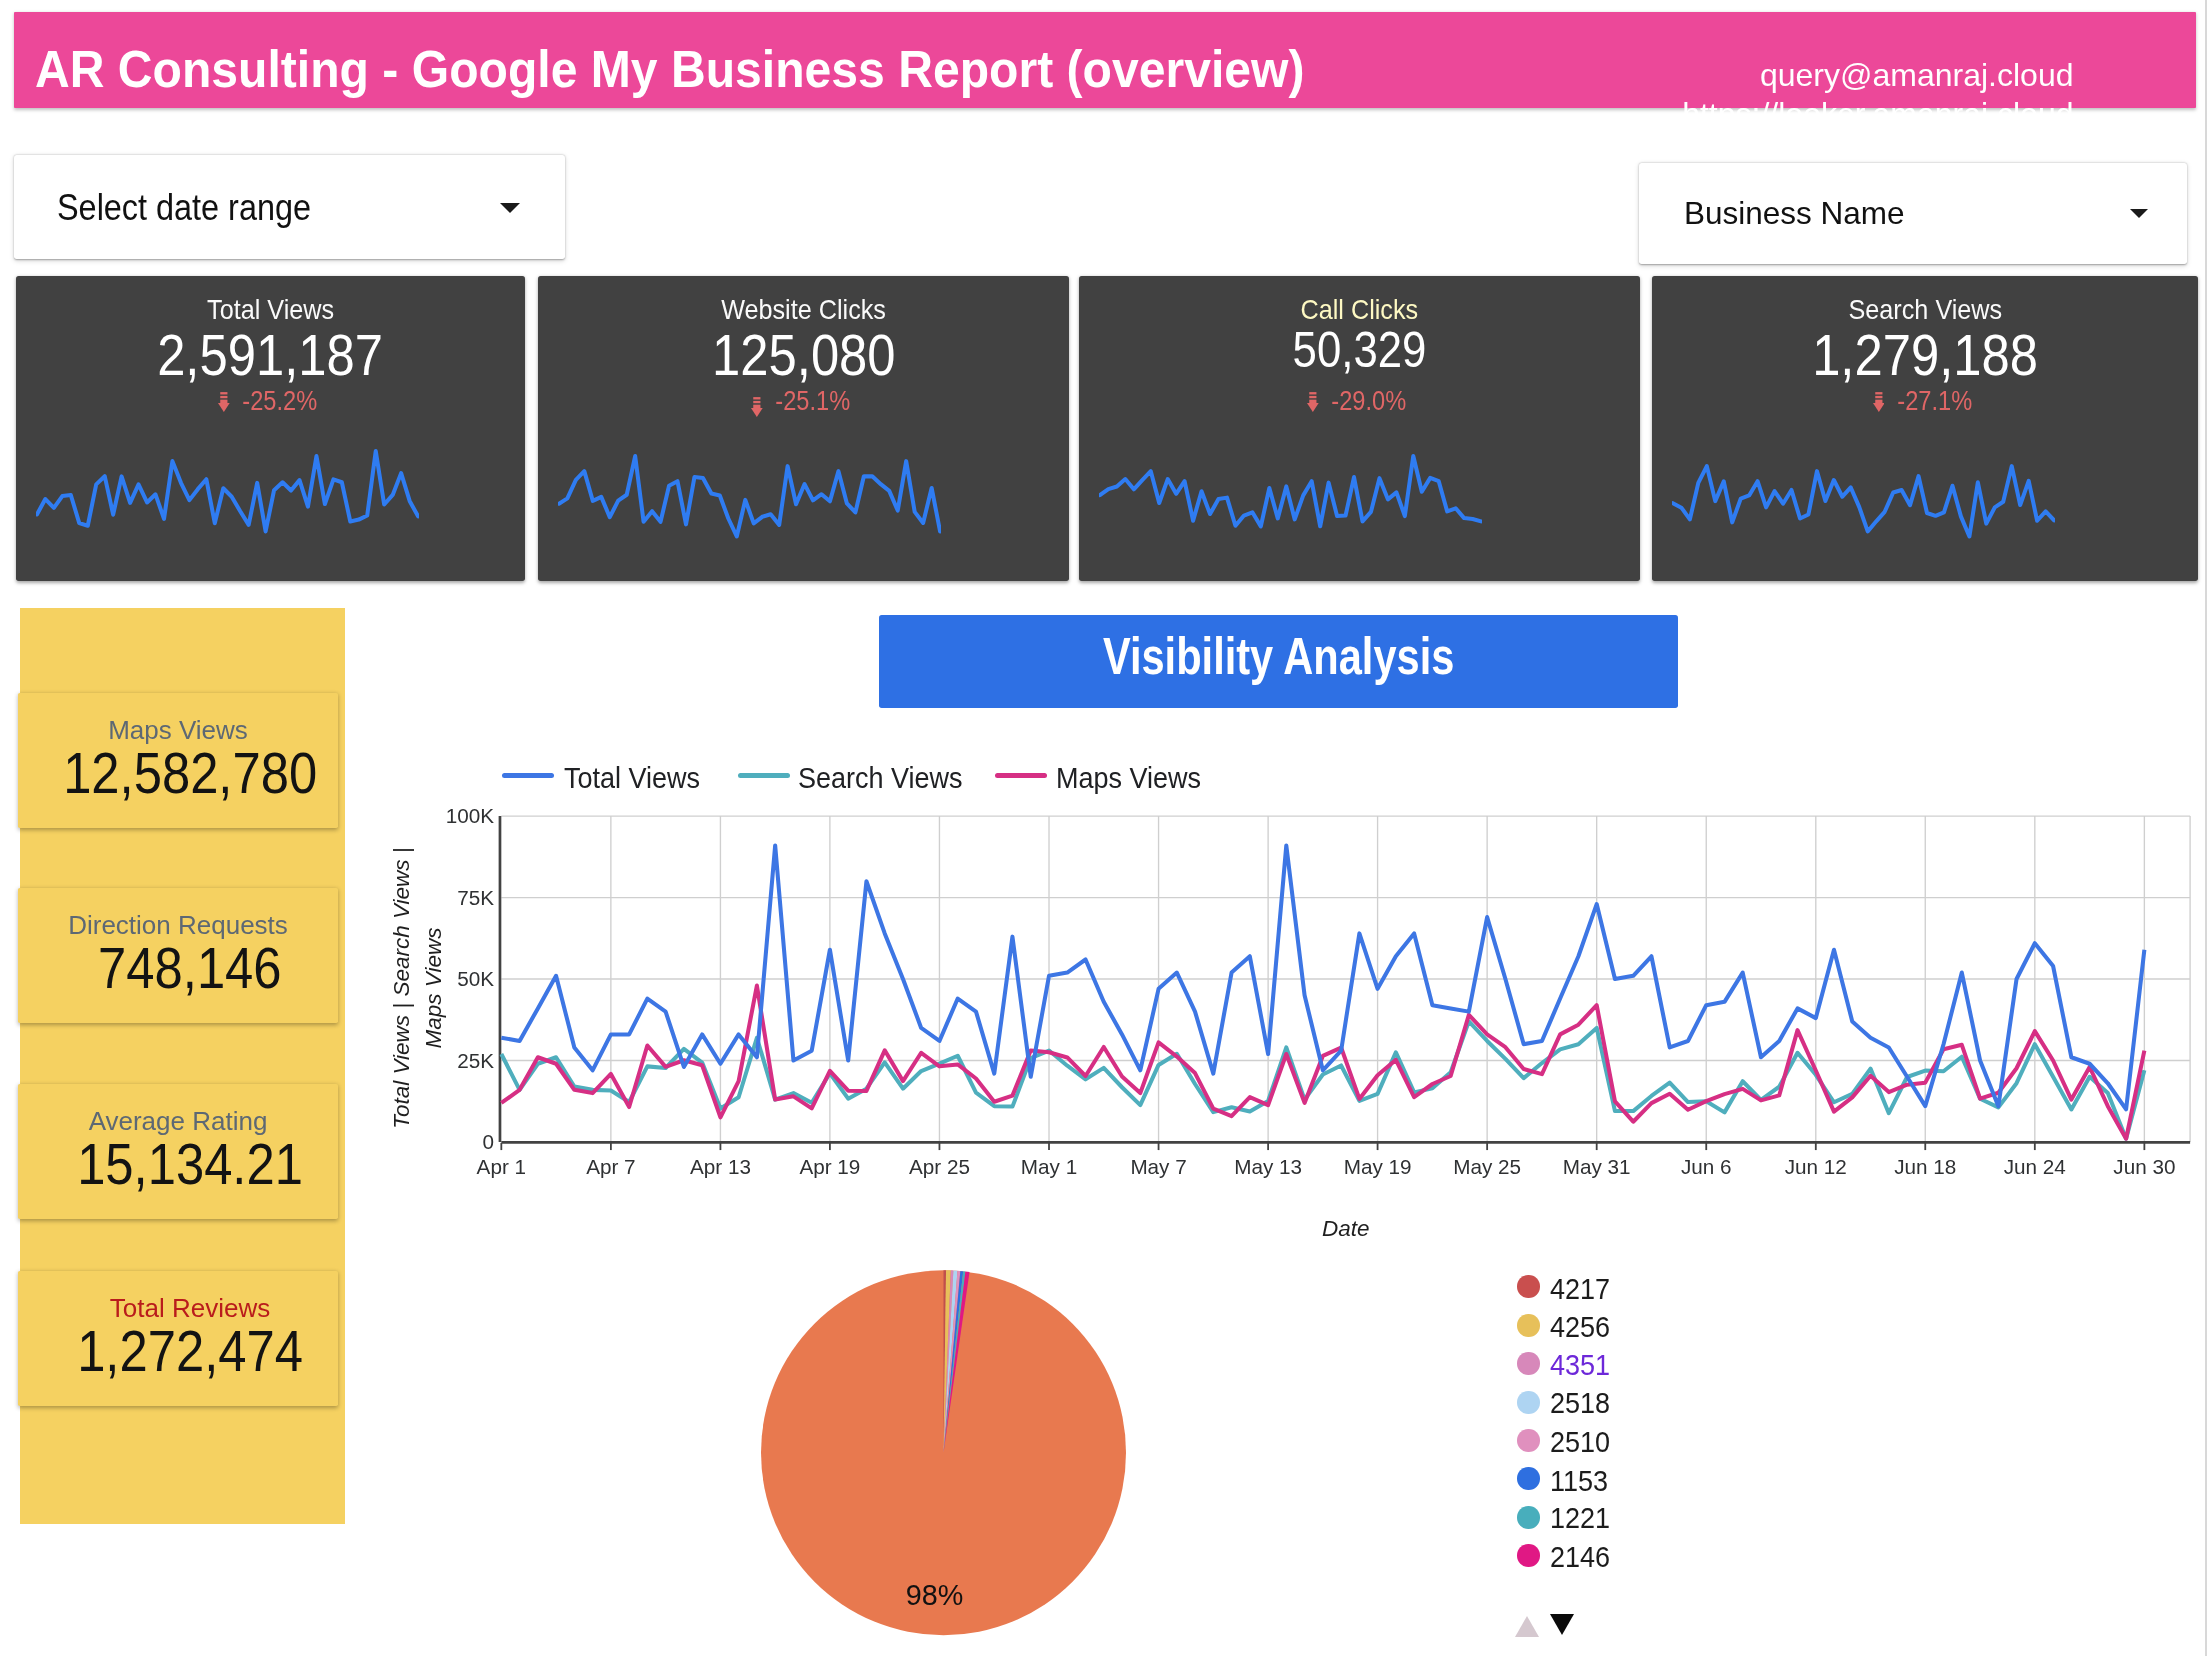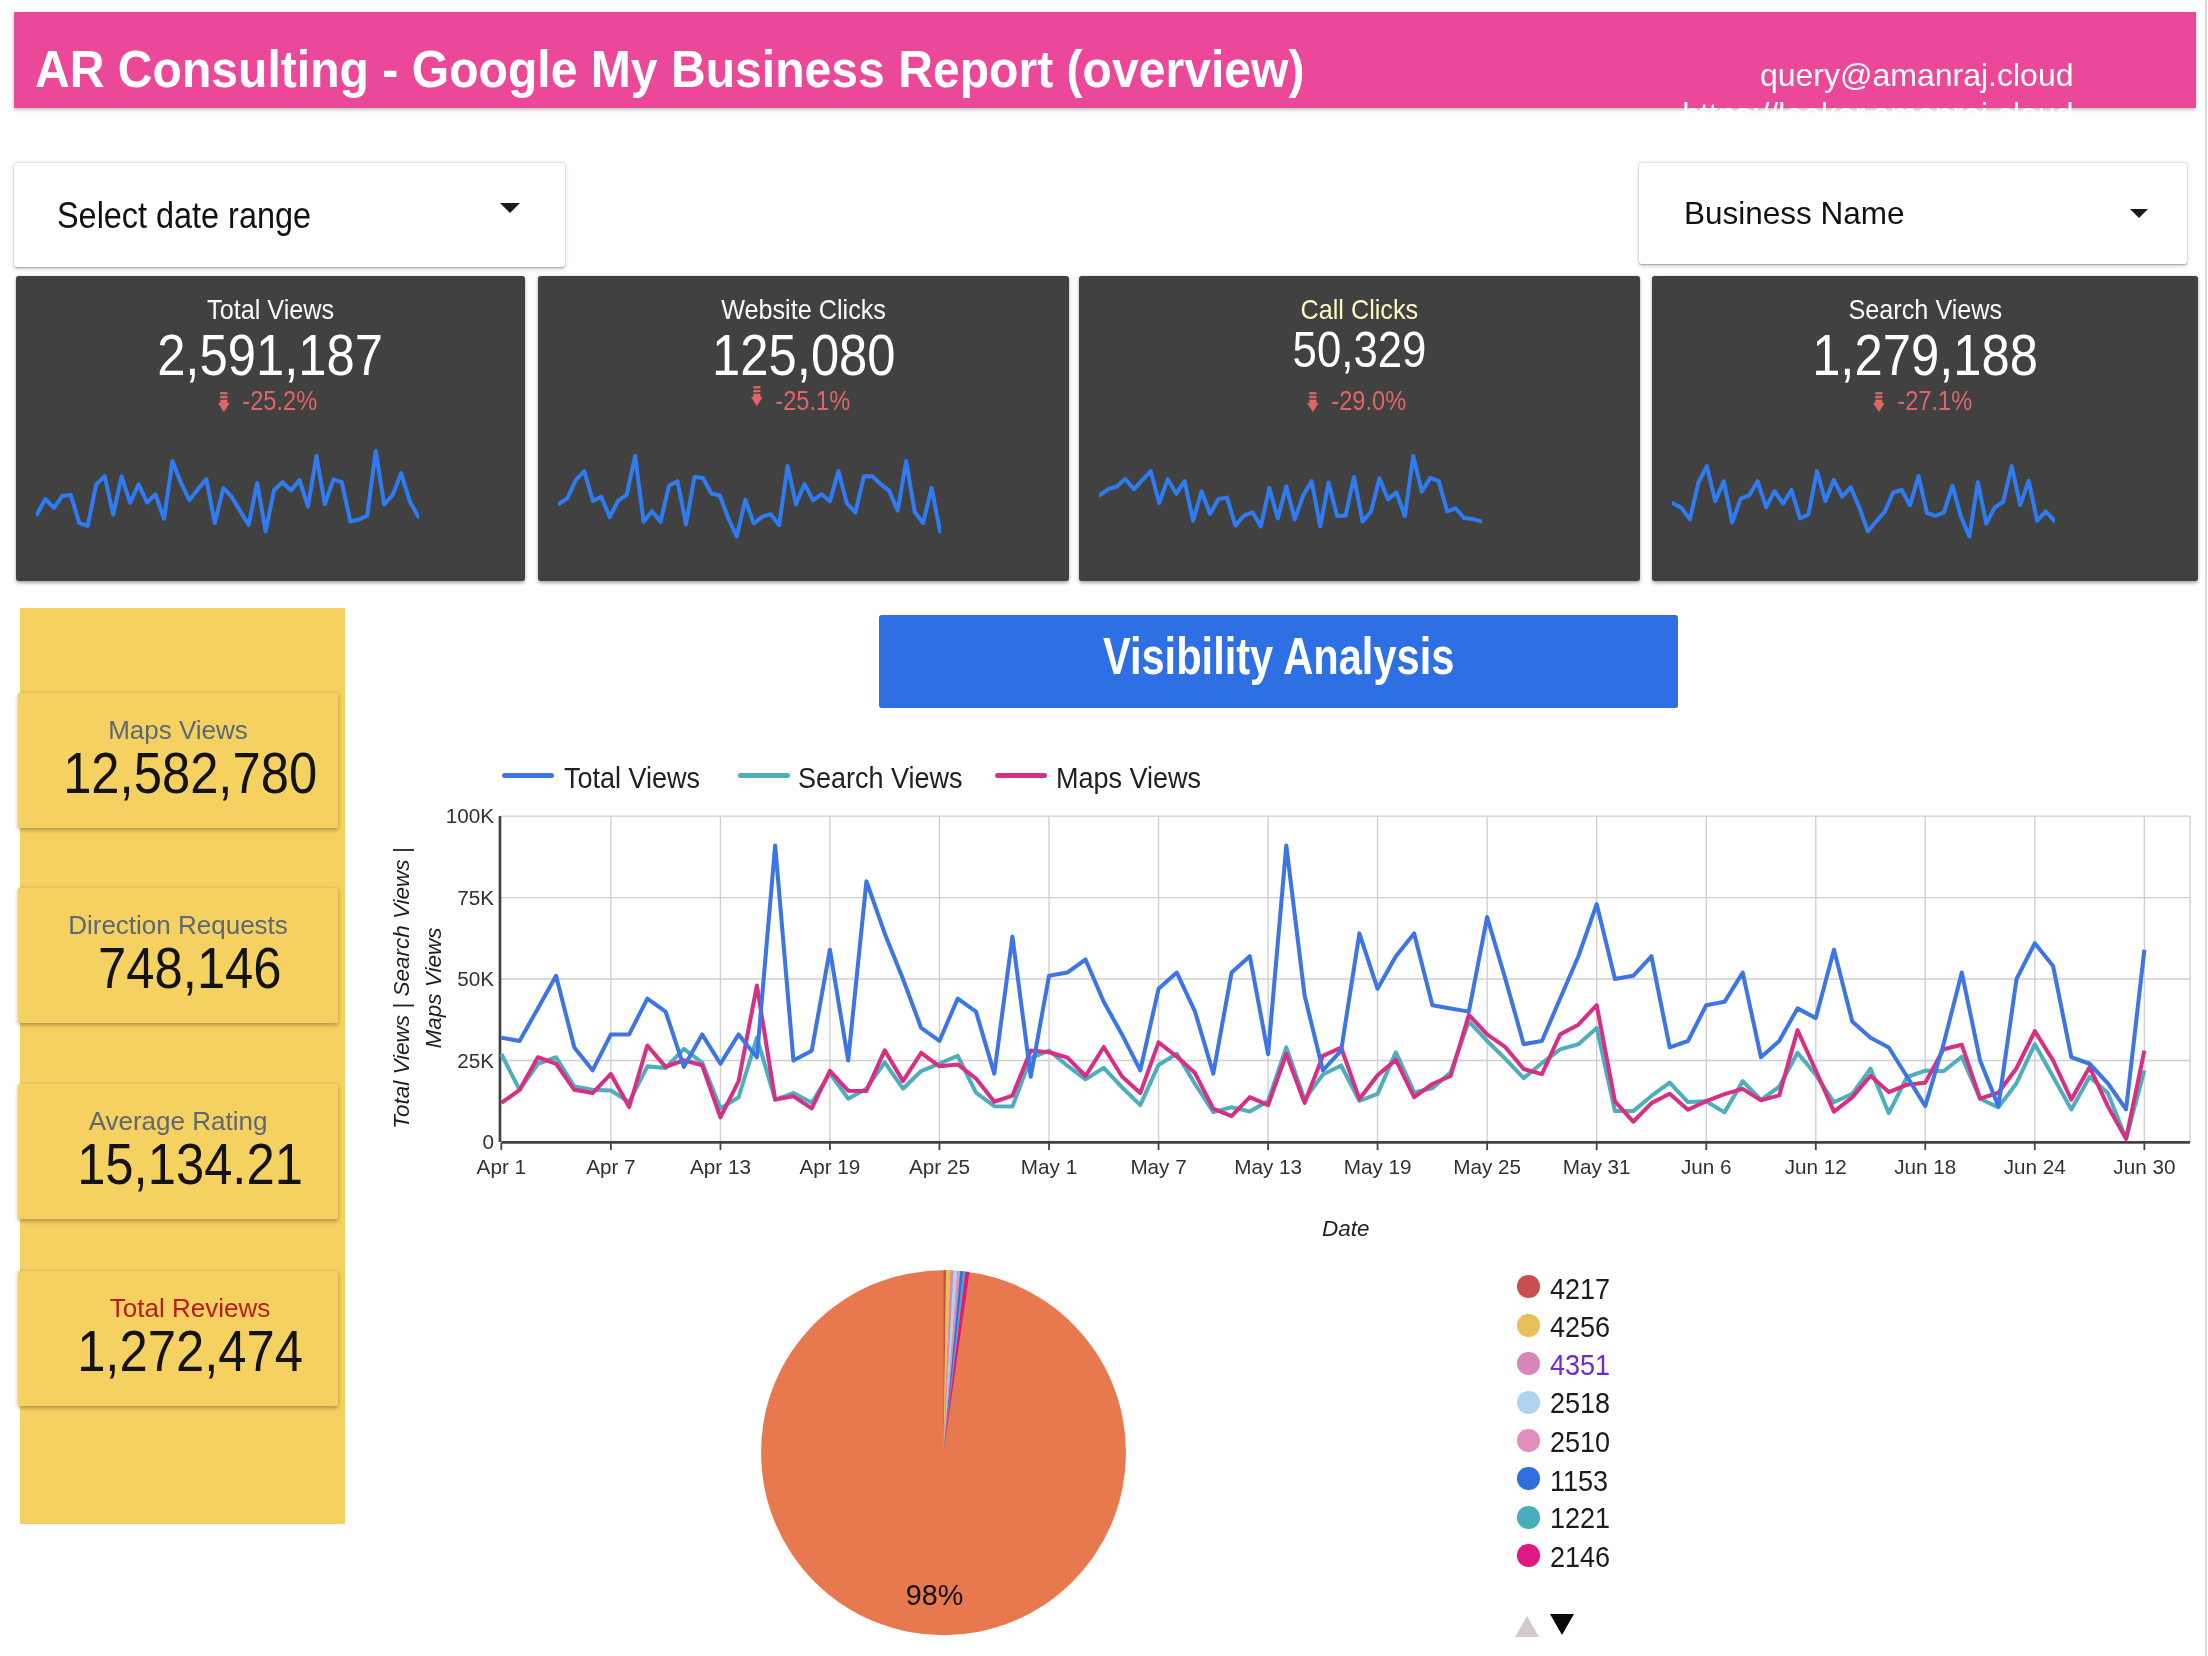--- a/index.html
+++ b/index.html
@@ -12,21 +12,21 @@
 .card{position:absolute;background:#fff;border-radius:2.7px;box-shadow:0 0.9px 1.8px rgba(0,0,0,.3),0 1.8px 5.4px rgba(0,0,0,.15)}
 .sc{position:absolute;background:#414141;border-radius:2.7px;box-shadow:0 1.8px 3.6px rgba(0,0,0,.35);text-align:center;color:#fff}
 .yc{position:absolute;background:#f5d161;border-radius:1.8px;box-shadow:0 1.8px 4.5px rgba(0,0,0,.30);text-align:center}
 .tri{position:absolute;width:0;height:0}
 </style></head><body>
 <div class="ab" style="left:2205px;top:0;width:1.8px;height:1656px;background:#d8d8d8"></div>
 <div class="ab" style="left:13.5px;top:11.7px;width:2182px;height:96px;background:#ec4899;border-radius:1px;box-shadow:0 1.8px 3.6px rgba(0,0,0,.25)">
 <div class="ab" style="left:21px;top:27px;font-size:52px;font-weight:bold;color:#fff;white-space:nowrap"><span class="cxt">AR Consulting - Google My Business Report (overview)</span></div>
 <div class="ab" style="left:1646px;top:44px;width:414px;text-align:right;font-size:32px;color:#fff;line-height:39px">query@amanraj.cloud<br>https://looker.amanraj.cloud</div>
 </div>
-<div class="card" style="left:14.4px;top:163px;width:551px;height:104px">
+<div class="card" style="left:14.4px;top:155px;width:551px;height:104px">
 <div class="ab" style="left:43px;top:32px;font-size:36px;color:#111"><span class="cxl">Select date range</span></div>
 </div>
 <div class="tri" style="left:500px;top:203px;border-left:10.8px solid transparent;border-right:10.8px solid transparent;border-top:10.8px solid #1a1a1a"></div>
 <div class="card" style="left:1639px;top:163px;width:548px;height:101px">
 <div class="ab" style="left:45px;top:32px;font-size:31.5px;color:#111">Business Name</div>
 </div>
 <div class="tri" style="left:2130px;top:209px;border-left:9px solid transparent;border-right:9px solid transparent;border-top:9px solid #1a1a1a"></div>
 <div class="sc" style="left:16px;top:276px;width:509px;height:305px">
 <div class="ab" style="left:0;top:18px;width:100%;font-size:28px;color:#fafafa"><span class="cx9">Total Views</span></div>
 <div class="ab" style="left:0;top:45px;width:100%;font-size:58px;color:#fff"><span class="cx">2,591,187</span></div>
@@ -39,21 +39,21 @@
       </svg>
       <span class="cx">-25.2%</span>
     </div>
 <svg class="ab" style="left:20px;top:167px" width="383" height="113" viewBox="0 0 425 126">
 <polyline points="0.0,79.7 9.4,62.5 18.9,72.3 28.3,59.2 37.8,58.0 47.2,89.3 56.7,92.3 66.1,46.1 75.6,37.0 85.0,79.9 94.4,37.2 103.9,66.7 113.3,46.2 122.8,66.3 132.2,57.2 141.7,84.6 151.1,20.2 160.6,44.4 170.0,63.7 179.4,51.5 188.9,40.4 198.3,89.4 207.8,50.5 217.2,59.9 226.7,76.1 236.1,91.3 245.6,44.5 255.0,98.6 264.4,52.7 273.9,43.8 283.3,53.0 292.8,41.4 302.2,70.9 311.7,14.6 321.1,68.1 330.6,40.6 340.0,43.8 349.4,87.5 358.9,85.4 368.3,80.8 377.8,9.0 387.2,68.6 396.7,57.9 406.1,33.6 415.6,64.6 425.0,81.8" fill="none" stroke="#2f7cf2" stroke-width="4.5" stroke-linejoin="round" stroke-linecap="round"></polyline>
     </svg>
 </div>
 <div class="sc" style="left:538px;top:276px;width:531px;height:305px">
 <div class="ab" style="left:0;top:18px;width:100%;font-size:28px;color:#fafafa"><span class="cx9">Website Clicks</span></div>
 <div class="ab" style="left:0;top:45px;width:100%;font-size:58px;color:#fff"><span class="cx">125,080</span></div>
-<div class="ab" style="left:0;top:110px;width:100%;font-size:27px;color:#e06666;display:flex;align-items:flex-start;justify-content:center">
+<div class="ab" style="left:0;top:110px;width:100%;font-size:27px;color:#e06666;display:flex;align-items:flex-end;justify-content:center">
       <svg width="11.7" height="20" viewBox="0 0 13 22" style="margin-right:7.2px">
         <rect x="2.5" y="0" width="8" height="2.6" fill="#e06666"></rect>
         <rect x="2.5" y="4.2" width="8" height="2.6" fill="#e06666"></rect>
         <rect x="2.5" y="8.4" width="8" height="4" fill="#e06666"></rect>
         <path d="M0 12 L13 12 L6.5 22 Z" fill="#e06666"></path>
       </svg>
       <span class="cx">-25.1%</span>
     </div>
 <svg class="ab" style="left:20px;top:167px" width="383" height="113" viewBox="0 0 425 126">
 <polyline points="0.0,67.7 9.4,61.7 18.9,41.2 28.3,31.4 37.8,64.6 47.2,60.1 56.7,82.7 66.1,64.3 75.6,57.7 85.0,14.6 94.4,87.7 103.9,76.0 113.3,87.9 122.8,47.7 132.2,42.6 141.7,90.7 151.1,38.0 160.6,39.0 170.0,56.4 179.4,58.5 188.9,84.2 198.3,104.2 207.8,63.4 217.2,89.7 226.7,82.3 236.1,79.5 245.6,91.3 255.0,25.8 264.4,68.3 273.9,45.8 283.3,63.9 292.8,57.1 302.2,65.0 311.7,31.4 321.1,67.4 330.6,77.4 340.0,37.1 349.4,37.2 358.9,45.9 368.3,53.4 377.8,75.3 387.2,20.2 396.7,76.8 406.1,89.1 415.6,50.1 425.0,98.6" fill="none" stroke="#2f7cf2" stroke-width="4.5" stroke-linejoin="round" stroke-linecap="round"></polyline>

